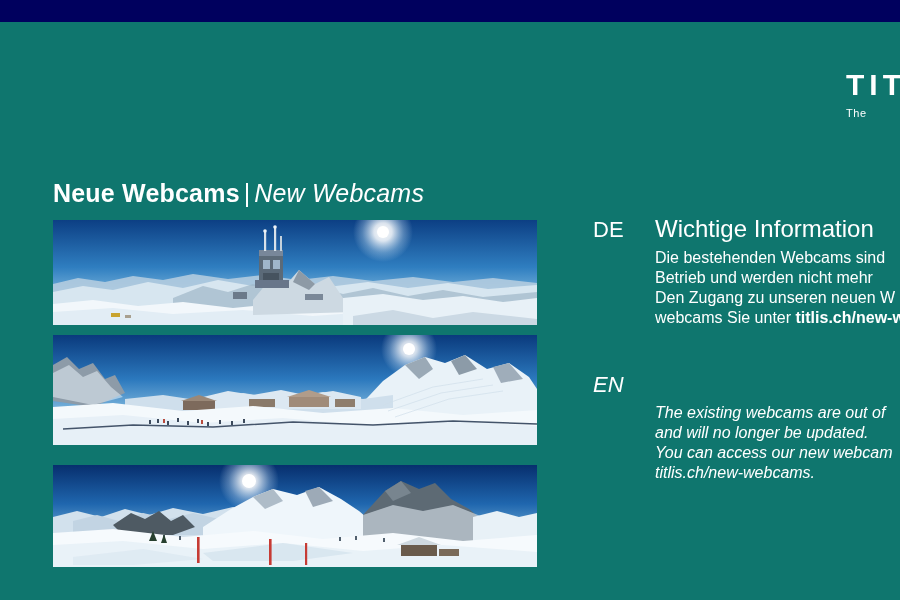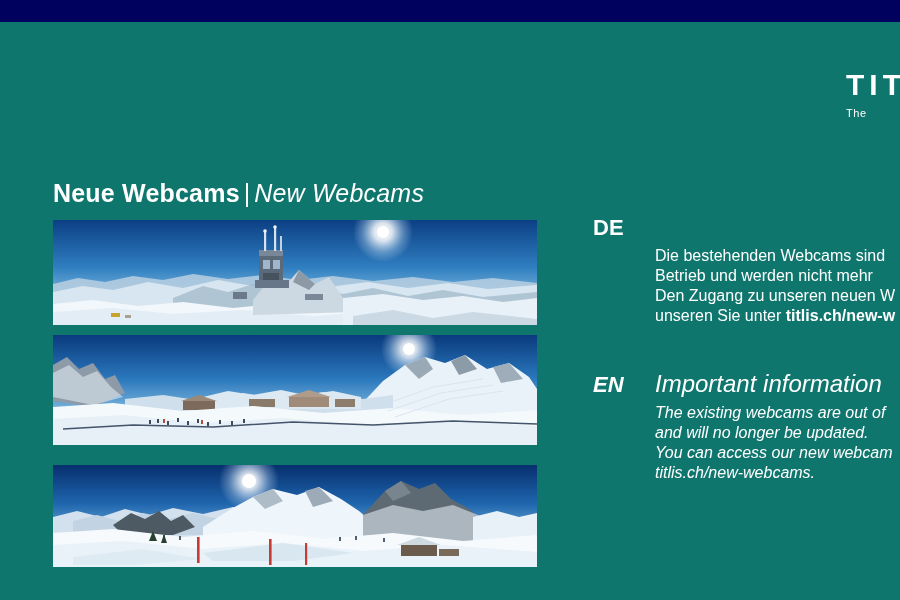--- a/index.html
+++ b/index.html
@@ -89,21 +89,21 @@
   .block-head {
     display: flex;
     align-items: baseline;
     white-space: nowrap;
   }
   .lang-tag {
     width: 62px;
     flex: 0 0 62px;
     font-size: 22px;
     color: #ffffff;
-    font-weight: 700;
+    font-weight: 400;
   }
   .lang-tag.italic { font-style: italic; }
   .block-title {
     font-size: 24px;
     color: #ffffff;
     font-weight: 400;
     white-space: nowrap;
   }
   .block-title.italic { font-style: italic; }
   .block-body {
@@ -327,33 +327,33 @@
         <path d="M108,78 L111,69 L114,78 Z"></path>
       </g>
     </svg>
   </div>
 
   <div id="info">
 
     <div class="block" id="block-de">
       <div class="block-head">
         <span class="lang-tag">DE</span>
+        <span class="block-title">Wichtige Information</span>
       </div>
       <div class="block-body">
         <div class="line">Die bestehenden Webcams sind</div>
         <div class="line">Betrieb und werden nicht mehr</div>
         <div class="line">Den Zugang zu unseren neuen W</div>
-        <div class="line"><span>unseren Sie unter </span><span class="url">titlis.ch/new-w</span></div>
+        <div class="line"><span>webcams Sie unter </span><span class="url">titlis.ch/new-w</span></div>
       </div>
     </div>
 
     <div class="block" id="block-en">
       <div class="block-head">
         <span class="lang-tag italic">EN</span>
-        <span class="block-title italic">Important information</span>
       </div>
       <div class="block-body italic">
         <div class="line">The existing webcams are out of</div>
         <div class="line">and will no longer be updated.</div>
         <div class="line">You can access our new webcam</div>
         <div class="line">titlis.ch/new-webcams.</div>
       </div>
     </div>
 
   </div>

